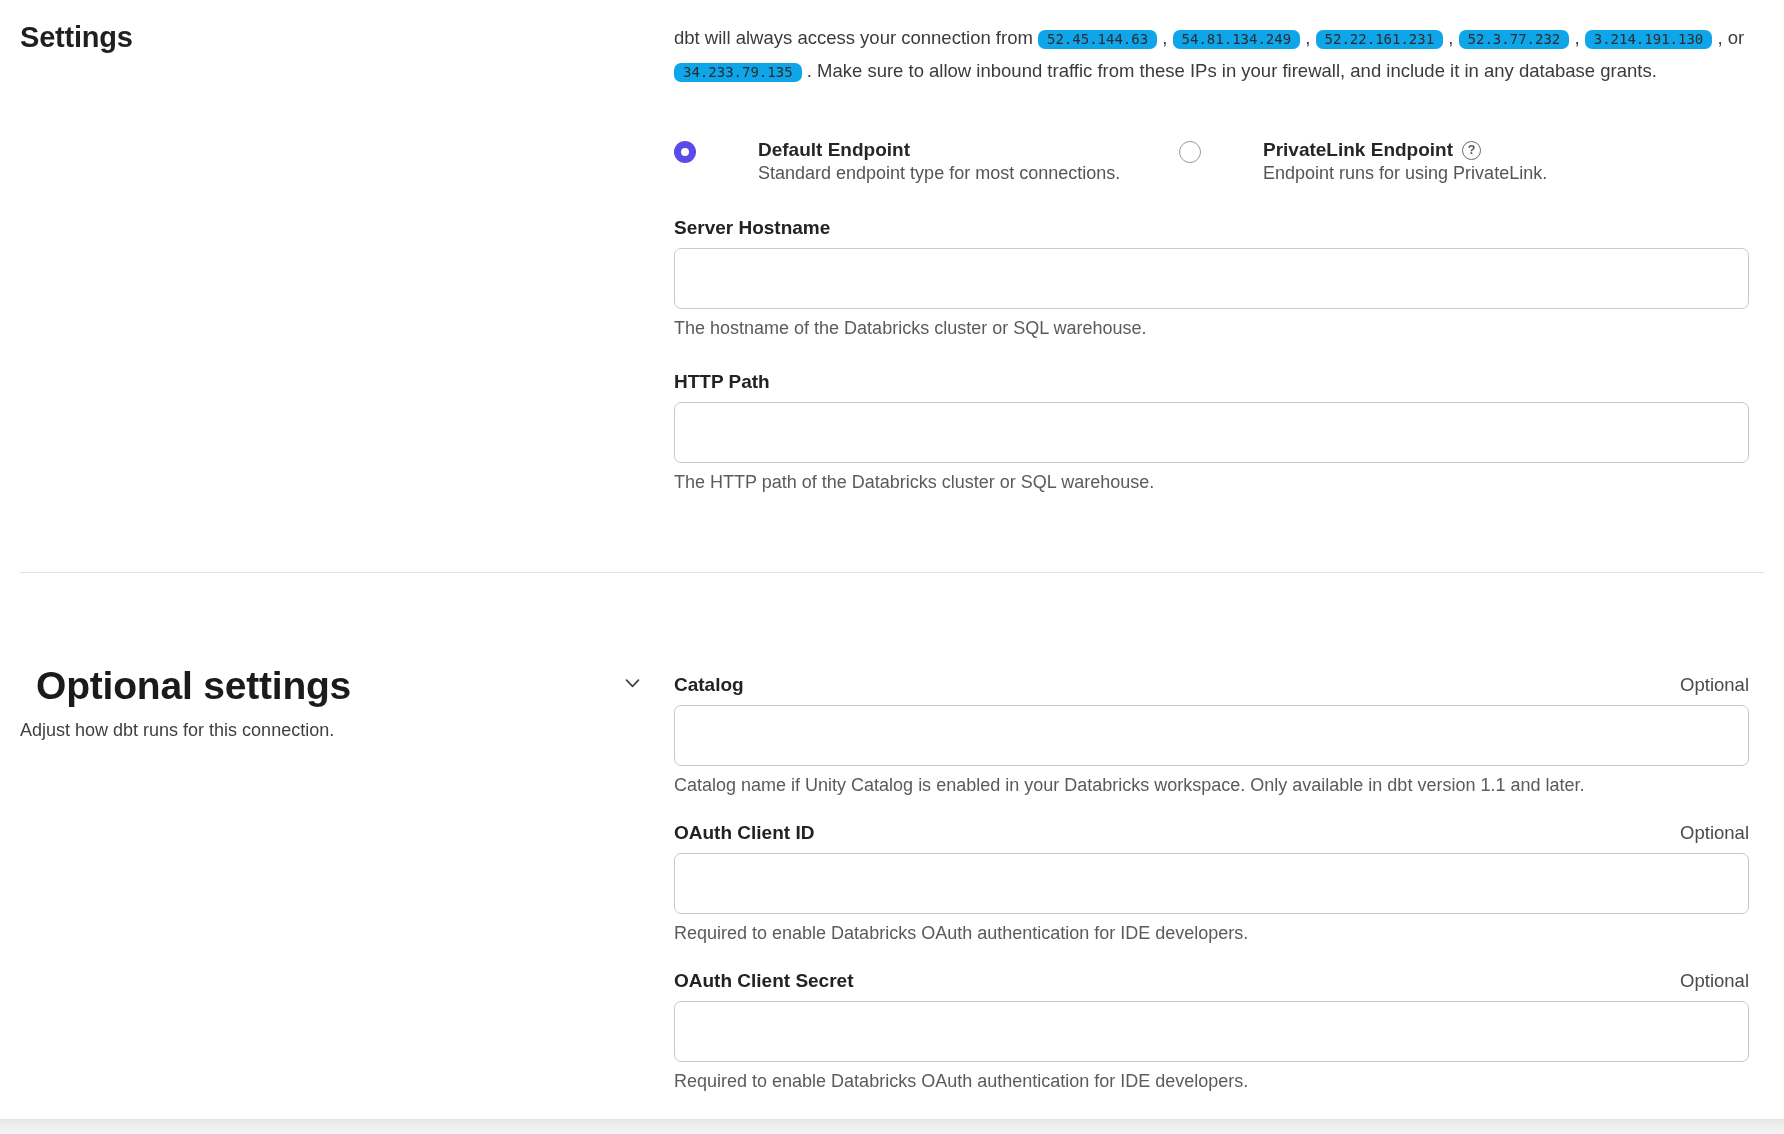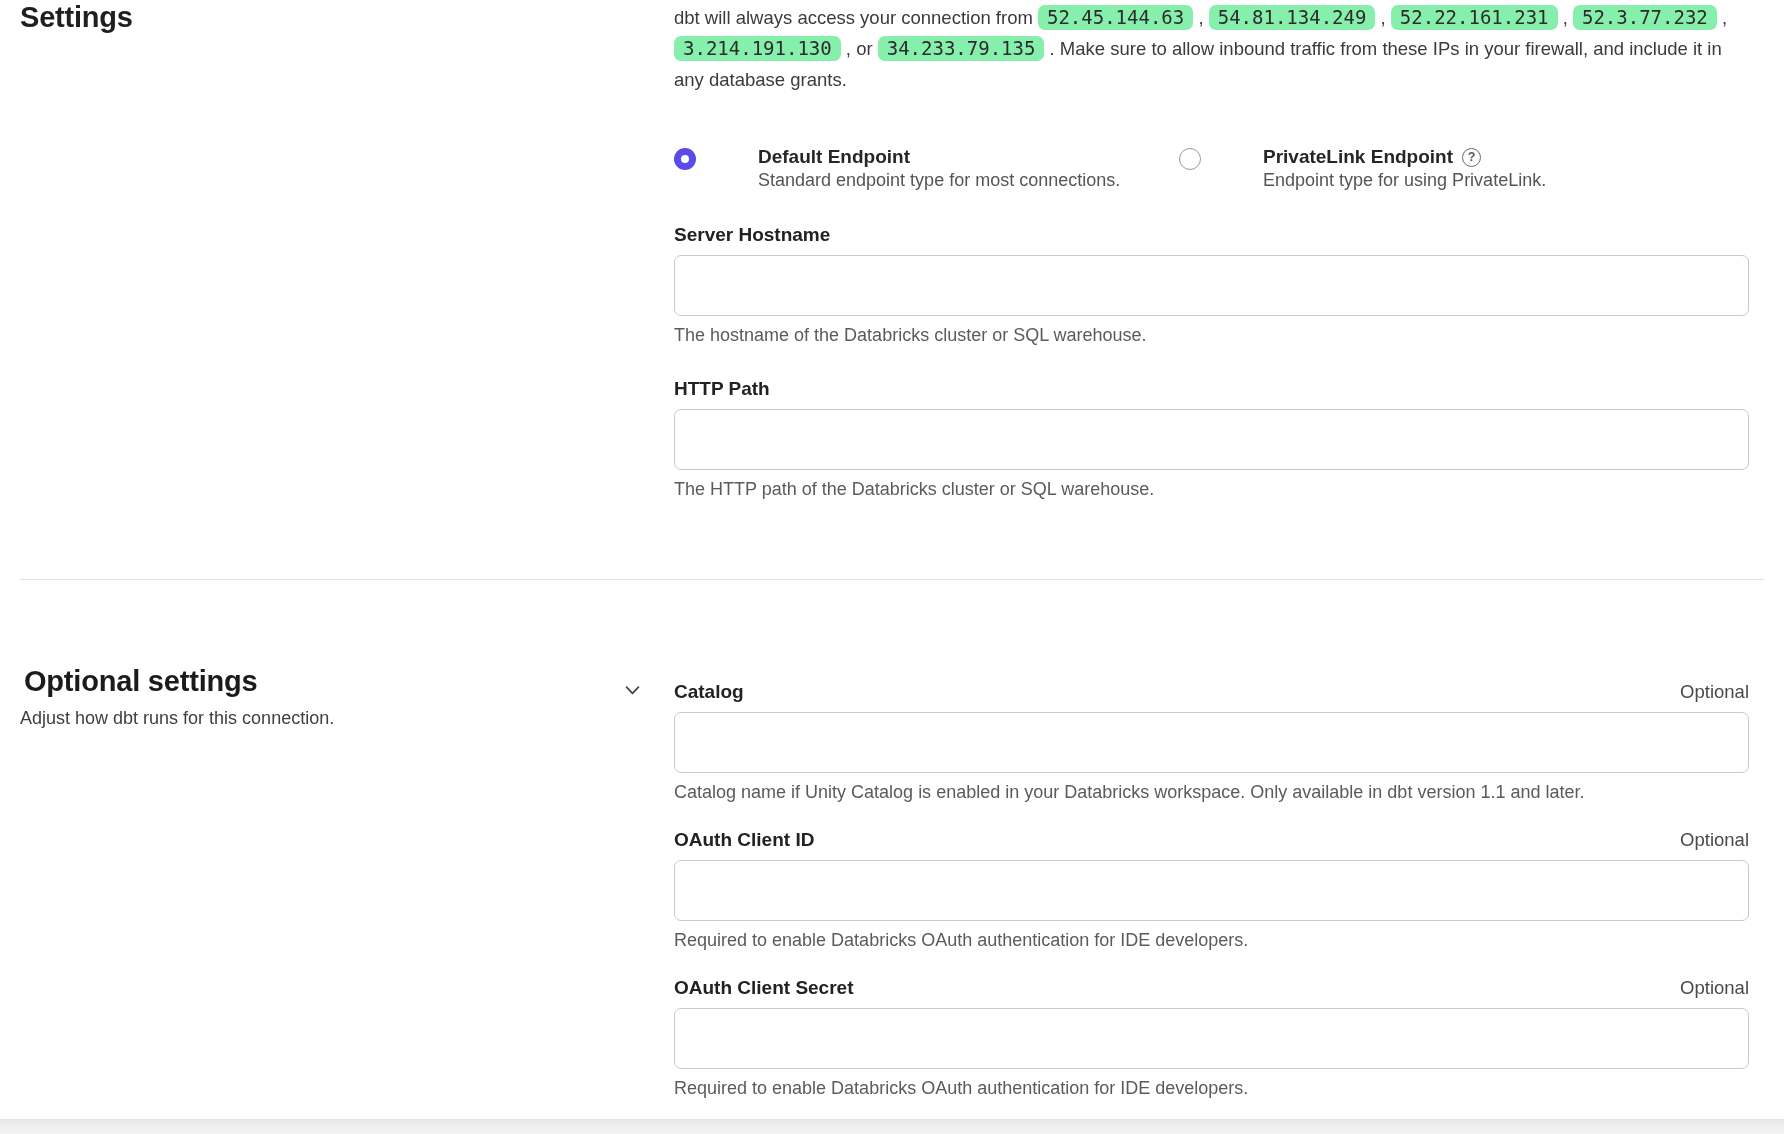--- a/index.html
+++ b/index.html
@@ -7,38 +7,38 @@
   body {
     width:1784px; height:1134px;
     font-family:"Liberation Sans", sans-serif;
     background:#ffffff; color:#262626;
     position:relative; overflow:hidden;
     -webkit-font-smoothing:antialiased;
   }
   #app { width:1784px; height:1134px; position:relative; }
 
   .row { display:flex; padding-left:20px; padding-right:35px; }
-  .row1 { }
+  .row1 { padding-top:20px; }
   .left-col { width:654px; flex:none; }
   .right-col { flex:1; min-width:0; }
 
   h1.page-title {
     margin:0; font-size:29px; line-height:34px;
     font-weight:600; color:#1f1f1f; letter-spacing:-0.2px;
   }
 
   
   .ip-notice {
     font-size:18.5px; line-height:31px; color:#3b3b3b;
     margin-top:2px;
   }
   .ip-chip {
     font-family:"DejaVu Sans Mono", monospace;
-    font-size:19px; color:#2c2c2c;
-    background:#86efac; border-radius:7px;
+    font-size:14px; color:#2c2c2c;
+    background:#0ea5e9; border-radius:7px;
     padding:1px 9px 2px; white-space:nowrap;
   }
 
   
   .radio-row { display:flex; margin-top:50px; }
   .radio-opt { display:flex; align-items:flex-start; cursor:pointer;gap:41px; }
   .radio-opt.first { width:505px; flex:none; }
   .radio-circle {
     width:22px; height:22px; border-radius:50%;
     border:1.5px solid #9a9a9a; background:#fff;
@@ -78,21 +78,21 @@
     color:#262626; background:#fff; outline:none;
   }
   .helper { font-size:18px; color:#5b5b5b; margin-top:8px; line-height:22px; }
 
   .divider { border:none; border-top:1px solid #e4e4e4; margin:79px 20px 0; }
 
   
   .row2 { padding-top:80px; }
   .left-col2 { width:654px; flex:none; display:flex; align-items:flex-start; }
   .section2-headings { flex:1; }
-  h2.section-title { margin:4px; font-size:29px; line-height:34px; font-weight:700; color:#1b1b1b; letter-spacing:-0.2px; }
+  h2.section-title { margin:16px; font-size:39px; line-height:34px; font-weight:700; color:#1b1b1b; letter-spacing:-0.2px; }
   .section-subtitle { font-size:18px; color:#3f3f3f; margin-top:9px; line-height:23px; }
   .collapse-btn {
     margin-top:18px; margin-right:30px;
     width:24px; height:24px; display:flex; align-items:center; justify-content:center;
     cursor:pointer; background:none; border:none; padding:0; flex:none;
   }
   .right-col2 { padding-top:20px; }
   .right-col2 .field:first-child { margin-top:0; }
   .right-col2 .field { margin-top:25px; }
 
@@ -123,21 +123,21 @@
             <div class="radio-desc">Standard endpoint type for most connections.</div>
           </span>
         </div>
         <div class="radio-opt">
           <span class="radio-circle"></span>
           <span class="radio-texts">
             <span class="radio-label">
               <span>PrivateLink Endpoint</span>
               <span class="help-icon">?</span>
             </span>
-            <div class="radio-desc">Endpoint type for using PrivateLink.</div>
+            <div class="radio-desc">Endpoint runs for using PrivateLink.</div>
           </span>
         </div>
       </div>
 
       <div class="field">
         <div class="field-label-row">
           <span>Server Hostname</span>
         </div>
         <input class="text-input" type="text" value="" style="">
         <div class="helper">The hostname of the Databricks cluster or SQL warehouse.</div>

